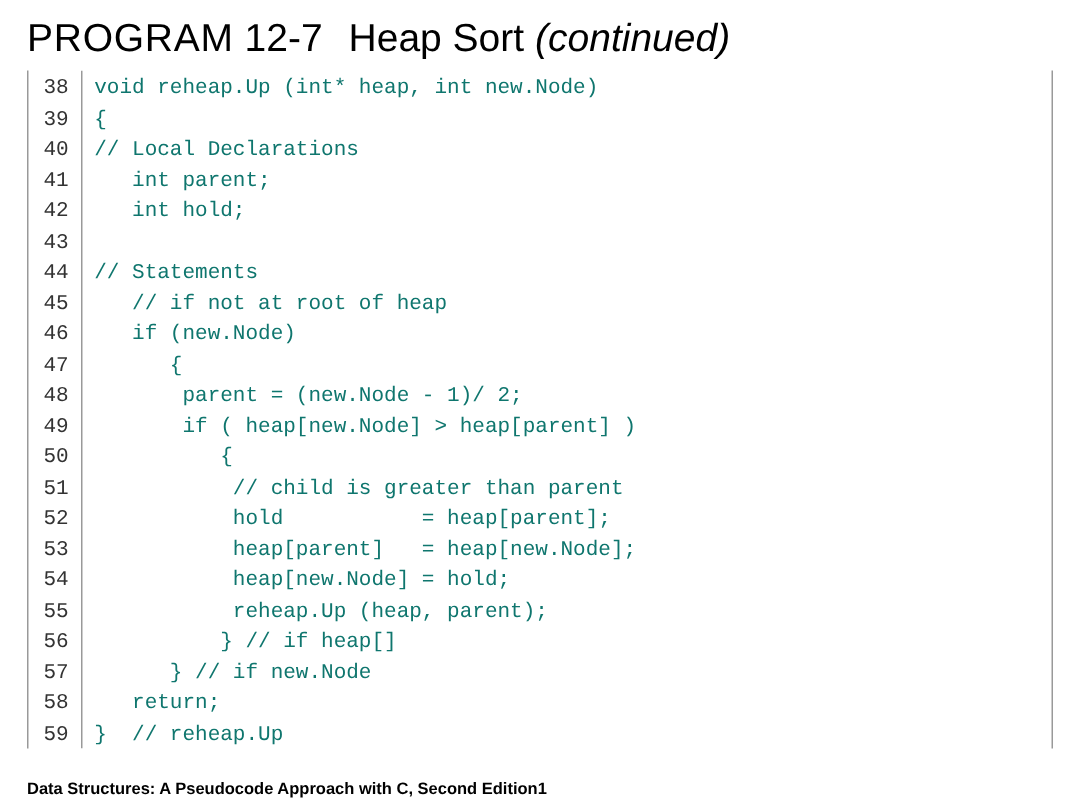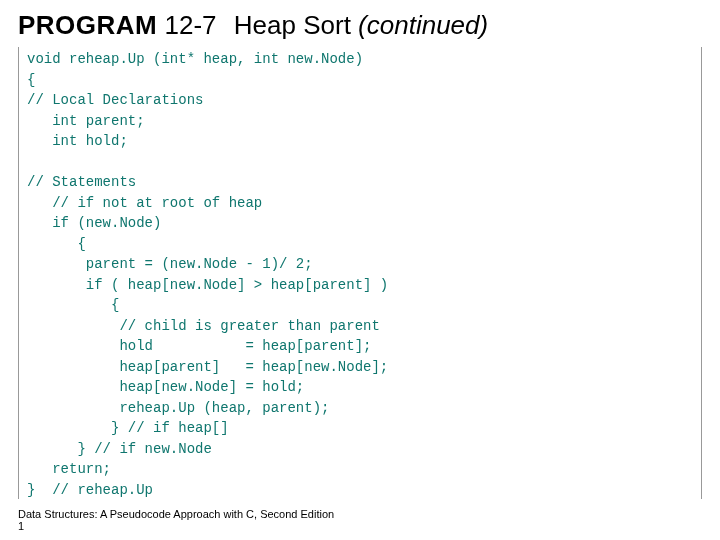--- a/index.html
+++ b/index.html
@@ -10,21 +10,21 @@
     position: relative;
     font-family: Arial, Helvetica, sans-serif;
   }
   .header {
     padding: 10px 18px 6px 18px;
     font-size: 26px;
     color: #000;
   }
   .header .program-label {
     font-family: "Arial Narrow", Arial, sans-serif;
-    font-weight: 700;
+    font-weight: 400;
     letter-spacing: 0.5px;
     color: #000;
   }
   .header .program-num {
     font-family: "Arial Narrow", Arial, sans-serif;
     font-weight: 400;
   }
   .header .title {
     font-family: Arial, sans-serif;
     font-weight: 400;
@@ -58,38 +58,59 @@
     white-space: pre;
     flex: 1;
   }
   .footer {
     position: absolute;
     bottom: 8px;
     left: 18px;
     right: 18px;
     display: flex;
     font-size: 11px;
-    font-weight: normal;
+    font-weight: bold;
     color: #000;
-    flex-direction: column;
   }
 </style>
 </head>
 <body>
 
 <div class="header">
   <span class="program-label">PROGRAM</span>
   <span class="program-num">12-7</span>
   <span class="title">
     <span>Heap Sort</span>
     <span class="continued">(continued)</span>
   </span>
 </div>
 
 <div class="code-block">
+  <div class="gutter" id="gutter">38
+39
+40
+41
+42
+43
+44
+45
+46
+47
+48
+49
+50
+51
+52
+53
+54
+55
+56
+57
+58
+59</div>
   <div class="code" id="code">void reheap.Up (int* heap, int new.Node)
 {
 // Local Declarations
    int parent;
    int hold;
 
 // Statements
    // if not at root of heap
    if (new.Node)
       {

